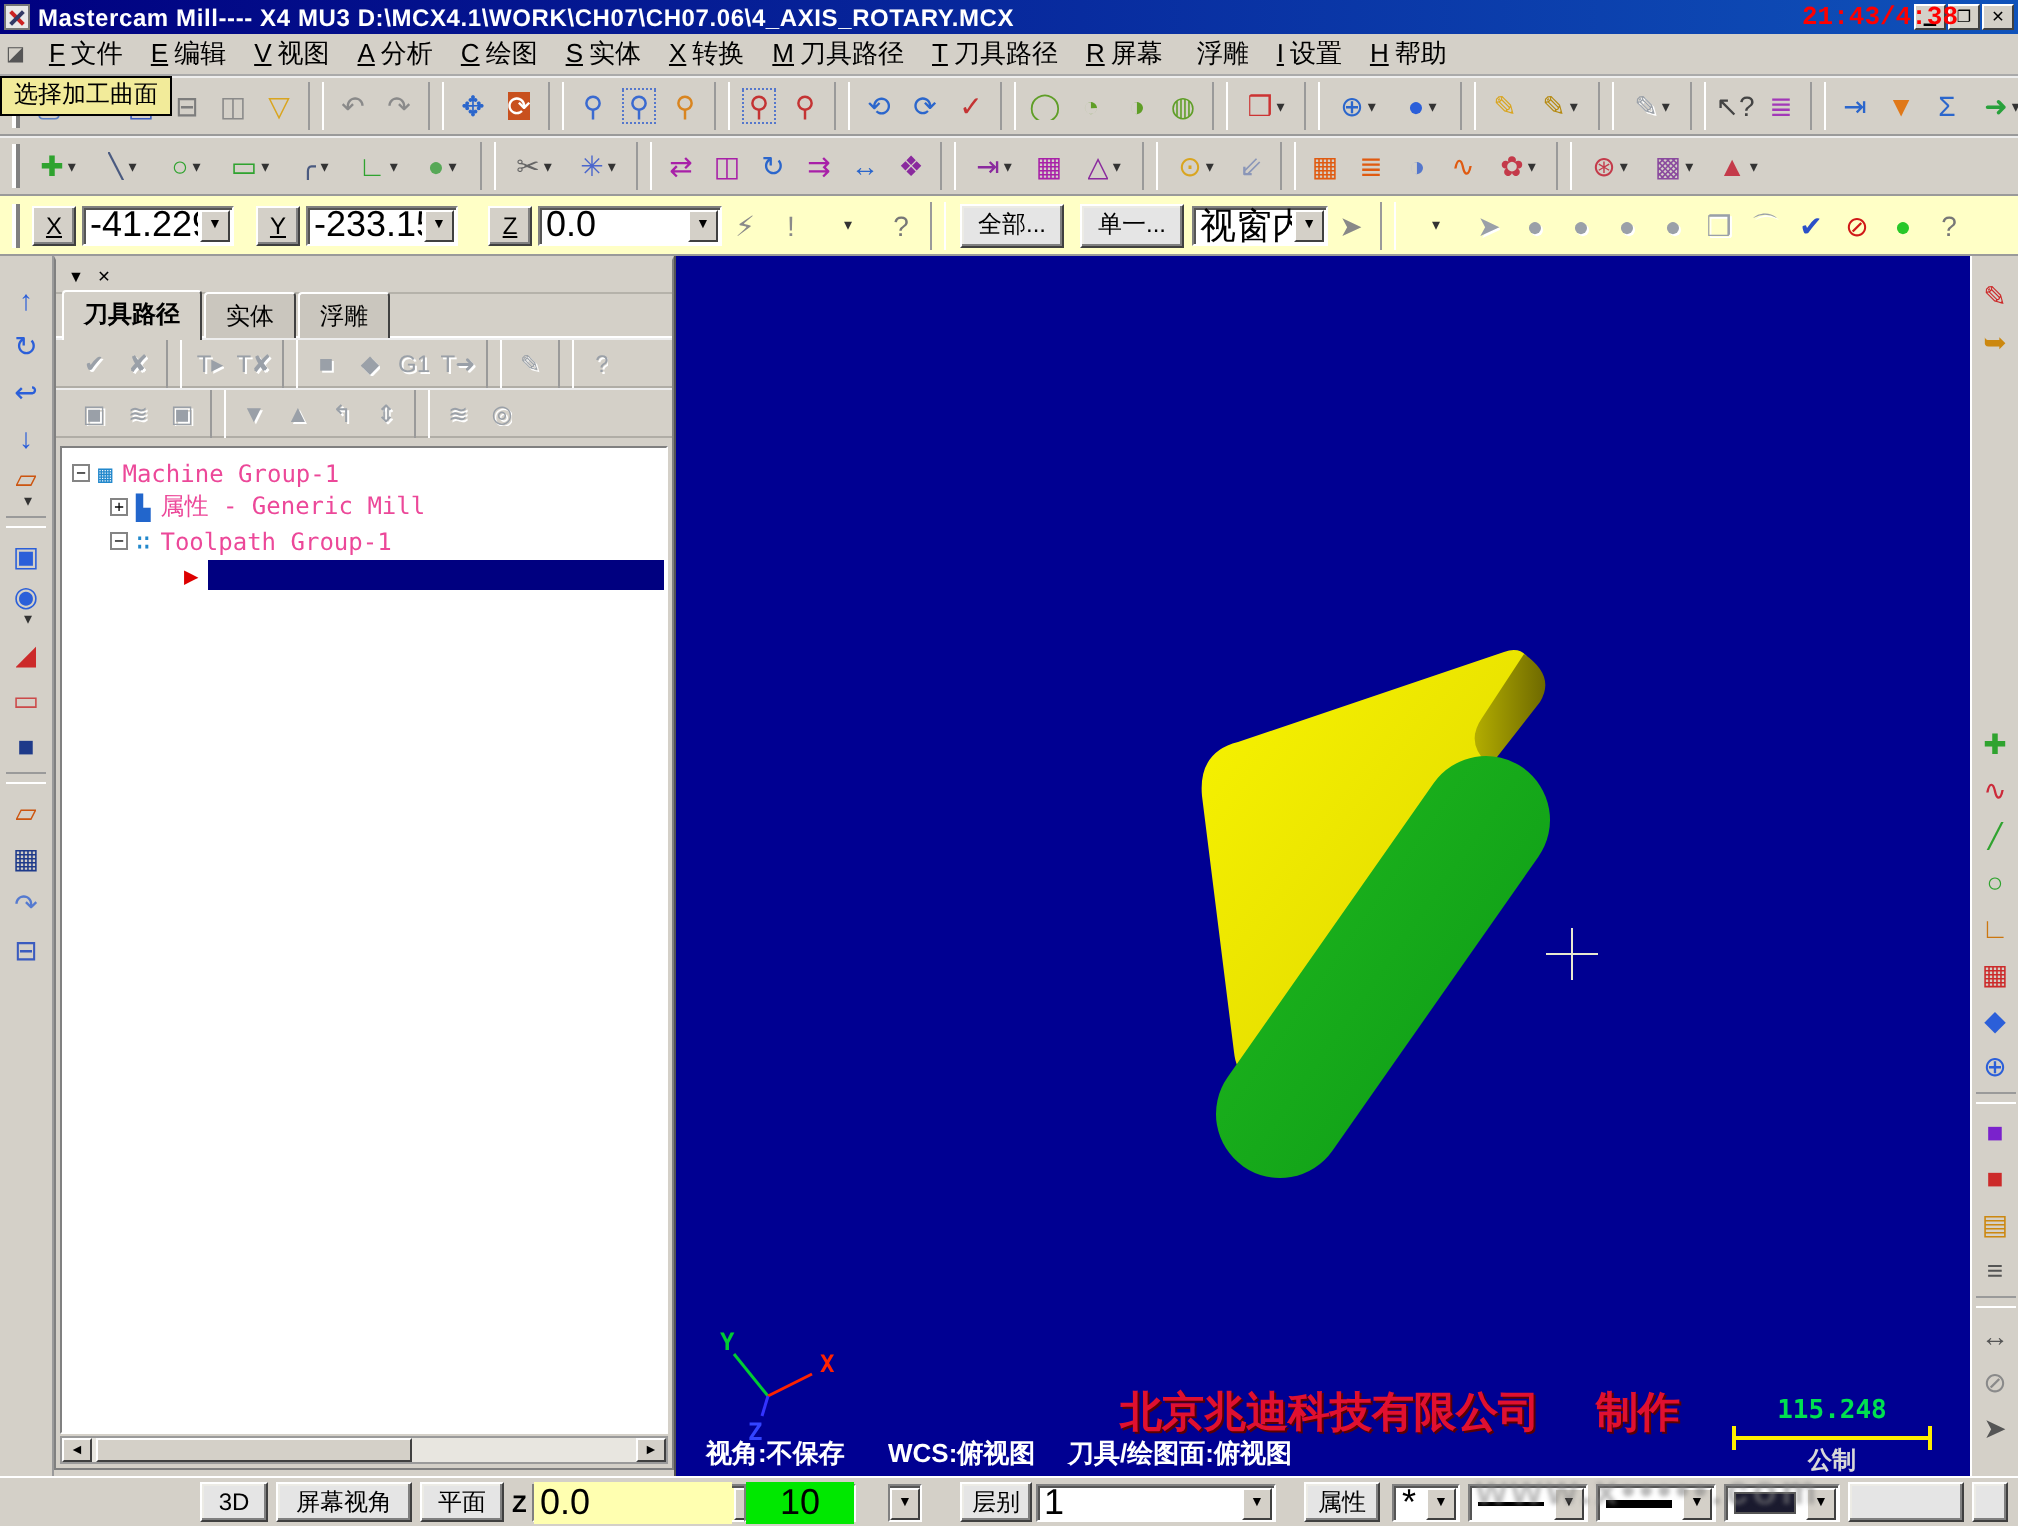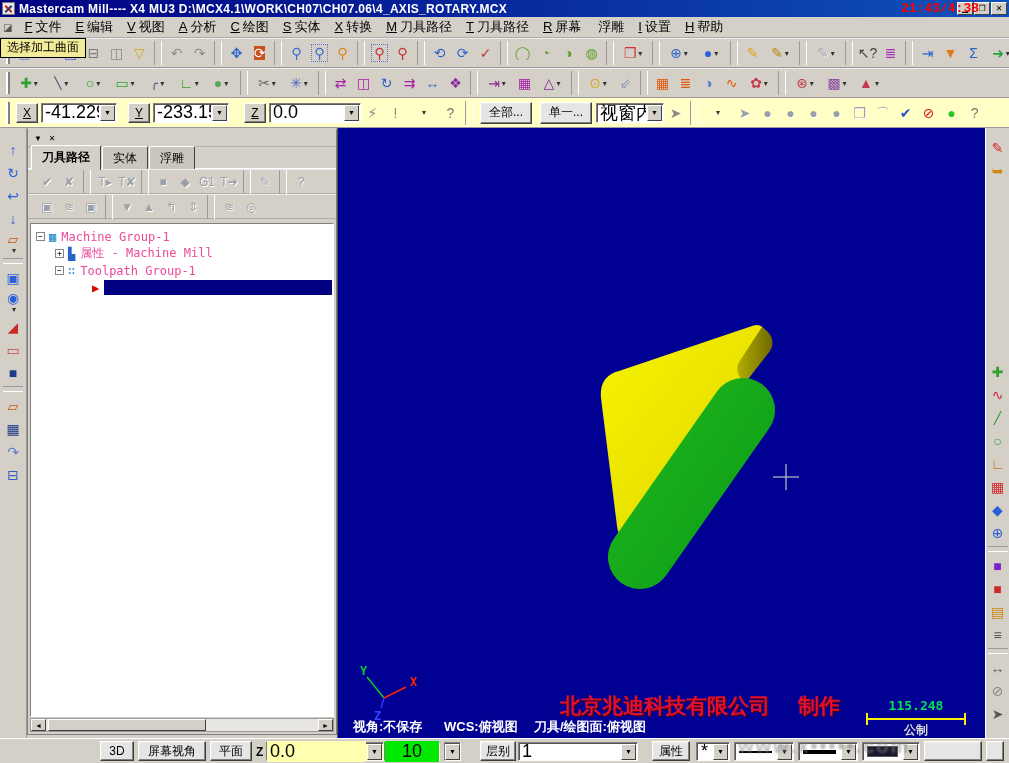--- a/index.html
+++ b/index.html
@@ -654,21 +654,21 @@
     <div class="treearea">
 
     <div class="trow lv0">
           <span class="exp">−</span>
           <span class="tico g" style="color: rgb(34, 136, 204);">▦</span>
           <span class="tlbl">Machine Group-1</span>
         </div>
         <div class="trow lv1">
           <span class="exp">+</span>
           <span class="tico g" style="color: rgb(34, 102, 204);">▙</span>
-          <span class="tlbl">属性 - Machine Mill</span>
+          <span class="tlbl">属性 - Generic Mill</span>
         </div>
         <div class="trow lv1">
           <span class="exp">−</span>
           <span class="tico g" style="color: rgb(34, 136, 204);">∷</span>
           <span class="tlbl">Toolpath Group-1</span>
         </div>
         <div class="trow selected lv2">
           <span class="exp"></span>
           <span class="tico g" style="color: rgb(221, 0, 0);">▶</span>
           <span class="tlbl"></span>
@@ -735,21 +735,21 @@
 
   <div class="statusbar">
     <span class="pushbtn" style="left:100px;width:34px">3D</span>
     <span class="pushbtn" style="left:138px;width:68px">屏幕视角</span>
     <span class="pushbtn" style="left:210px;width:42px">平面</span>
     <span class="sb-label" style="left:256px">Z</span>
     <span class="combo" style="left:266px;width:118px;background:#ffffb0">
       <span class="cval" style="background:#ffffb0">0.0</span>
       <span class="cdd">▼</span>
     </span>
-    <span class="combo" style="left:384px;width:56px;background:#14532d">
+    <span class="combo" style="left:372px;width:56px;background:#14532d">
       <span class="cval" style="background:#00e800;text-align:center">10</span>
     </span>
     <span class="combo" style="left:444px;width:17px">
       <span class="cdd" style="margin:0">▼</span>
     </span>
     <span class="pushbtn" style="left:480px;width:36px">层别</span>
     <span class="combo" style="left:518px;width:120px">
       <span class="cval">1</span>
       <span class="cdd">▼</span>
     </span>

